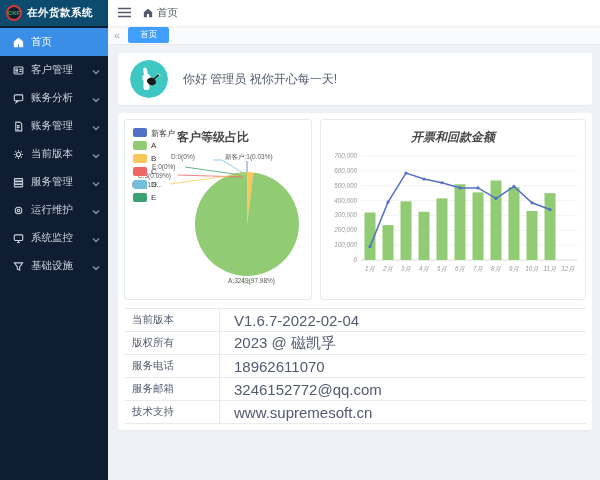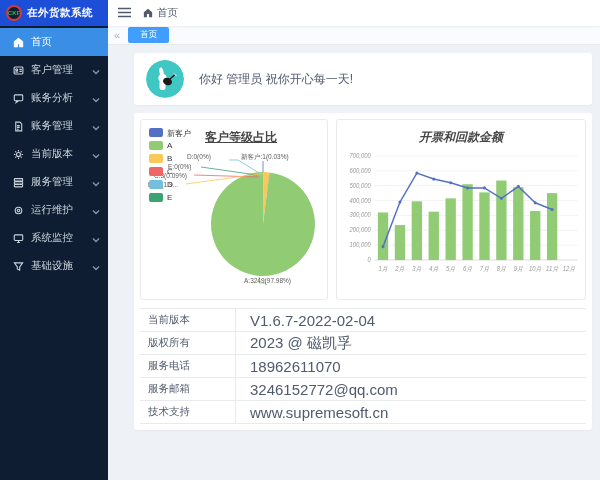--- a/index.html
+++ b/index.html
@@ -1,21 +1,21 @@
 <!DOCTYPE html>
 <html><head>
 <meta charset="utf-8">
 <style>
   * { margin:0; padding:0; box-sizing:border-box; }
   html,body { width:600px; height:480px; font-family:"Liberation Sans","DejaVu Sans",sans-serif; }
   .app { width:600px; height:480px; display:flex; overflow:hidden; background:#eef1f5; }
 
   
   .sidebar { width:108px; flex:0 0 108px; background:#0e1d31; color:#c9d3dd; display:flex; flex-direction:column; }
-  .logo-bar { height:26px; background:#1d4ed8; display:flex; align-items:center; padding:0 6px; gap:5px; }
+  .logo-bar { height:26px; background:#0c4a6e; display:flex; align-items:center; padding:0 6px; gap:5px; }
   .logo-badge { width:16px; height:16px; border-radius:50%; background:#0b2030; border:2px solid #d03a3a; color:#3fae5a; font-size:6px; font-weight:bold; display:flex; align-items:center; justify-content:center; flex:0 0 16px; }
   .logo-title { color:#fff; font-size:10.5px; font-weight:bold; letter-spacing:.5px; white-space:nowrap; }
   .menu { flex:1; padding-top:2px; }
   .menu-item { height:28px; display:flex; align-items:center; padding:0 8px 0 12px; font-size:10.5px; cursor:pointer; gap:7px; }
   .menu-item .mi-icon { width:12px; height:12px; flex:0 0 12px; display:flex; align-items:center; justify-content:center; }
   .menu-item .mi-icon svg { width:11px; height:11px; stroke:#c9d3dd; fill:none; stroke-width:1.2; }
   .menu-item.active { background:#3a8ee6; color:#fff; }
   .menu-item.active .mi-icon svg { stroke:#fff; fill:#fff; }
   .menu-item .mi-label { flex:1; white-space:nowrap; overflow:hidden; }
   .menu-item .mi-chevron { width:8px; height:8px; }
@@ -25,35 +25,35 @@
   .main { flex:1; display:flex; flex-direction:column; min-width:0; }
   .topbar { height:26px; background:#fff; display:flex; align-items:center; padding:0 10px; gap:12px; box-shadow:0 1px 2px rgba(0,0,0,.06); position:relative; z-index:3; }
   .hamburger svg { width:13px; height:11px; stroke:#515a6e; stroke-width:1.6; }
   .crumb { display:flex; align-items:center; gap:4px; font-size:10.5px; color:#515a6e; cursor:pointer; }
   .crumb svg { width:10px; height:10px; fill:#515a6e; }
 
   .tabbar { height:19px; background:#fafbfc; border-bottom:1px solid #e8eaec; display:flex; align-items:center; padding:0 6px; gap:8px; position:relative; z-index:2; }
   .collapse-arrows { color:#a8abb2; font-size:11px; line-height:1; cursor:pointer; }
   .tab-active { background:#409eff; color:#fff; font-size:8.5px; padding:2px 12px; border-radius:2px; cursor:pointer; }
 
-  .content { flex:1; padding:8px 8px 0 26px; overflow:hidden; }
+  .content { flex:1; padding:8px 8px 0 10px; overflow:hidden; }
 
   
   .greet-card { background:#fff; border-radius:3px; height:52px; display:flex; align-items:center; padding:0 12px; box-shadow:0 1px 2px rgba(0,0,0,.04); }
   .avatar { width:38px; height:38px; border-radius:50%; overflow:hidden; flex:0 0 38px; }
   .greet-text { margin-left:15px; font-size:12px; color:#515a6e; }
 
   
   .panel { margin-top:8px; background:#fff; border-radius:3px; padding:6px; box-shadow:0 1px 2px rgba(0,0,0,.04); }
   .charts-row { display:flex; gap:8px; }
   .chart-card { border:1px solid #e8eaec; border-radius:3px; height:181px; position:relative; background:#fff; }
   .chart-card.pie-card { width:188px; flex:0 0 188px; }
   .chart-card.bar-card { flex:1;font-style:italic; }
   .chart-title { position:absolute; font-size:12px; font-weight:bold; color:#464646; z-index:2; }
-  .pie-card .chart-title { top:9px; left:64px;text-decoration:underline; }
+  .pie-card .chart-title { top:9px; left:52px; }
   .bar-card .chart-title { top:9px; left:0; right:0; text-align:center; }
 
   .legend { position:absolute; top:8px; left:8px; z-index:2; }
   .legend-item { display:flex; align-items:flex-start; gap:4px; height:13px; cursor:pointer; }
   .legend-swatch { width:14px; height:9px; border-radius:2px; }
   .legend-label { font-size:8px; color:#333; }
 
   .pie-svg, .bar-svg { position:absolute; inset:0; width:100%; height:100%; }
   .pie-label { position:absolute; font-size:6.5px; color:#5a5a5a; white-space:nowrap; z-index:1; }
 

